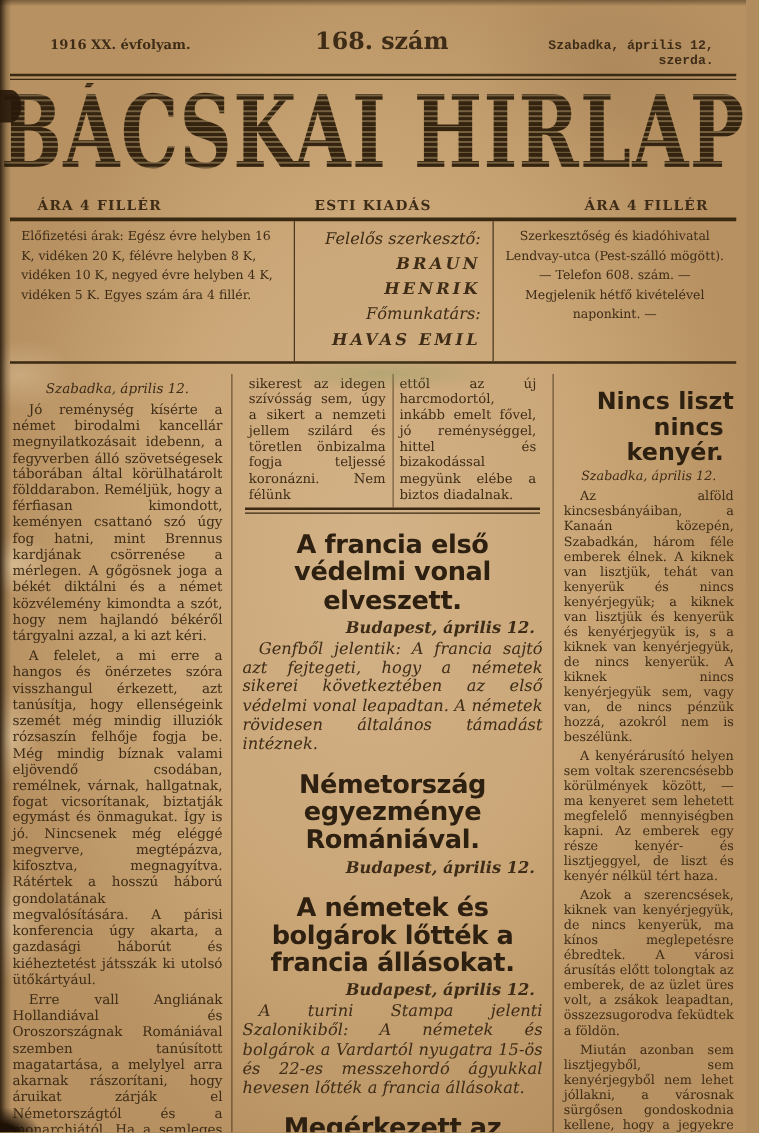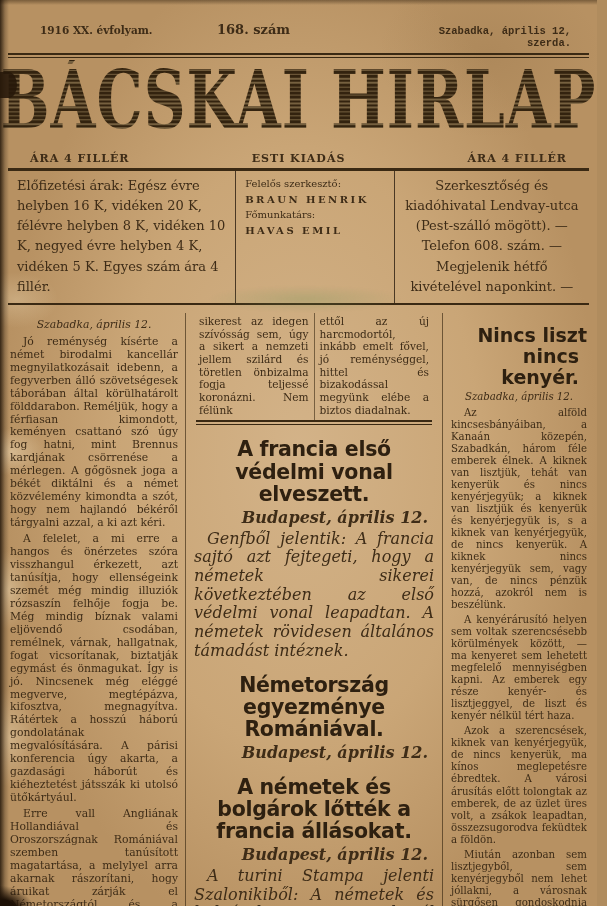--- a/index.html
+++ b/index.html
@@ -25,43 +25,43 @@
   .corner-bl{position:absolute;left:0;bottom:-6px;width:34px;height:26px;
     background:radial-gradient(ellipse at bottom left,#1d1106 35%,transparent 72%);z-index:6;}
   .ghost-green{position:absolute;left:210px;top:286px;width:190px;height:26px;
     background:radial-gradient(ellipse, rgba(116,148,88,.28), transparent 72%);
     filter:blur(1px);z-index:1;}
 
   
   .topline{display:flex;align-items:baseline;padding:22px 26px 2px 40px;
     font-weight:bold;font-size:10.5px;}
   .topline .cell{flex:1;}
-  .topline .c{text-align:left;font-size:13px;}
+  .topline .c{text-align:center;font-size:19px;}
   .topline .r{text-align:right;font-family:Liberation Mono, monospace;}
   .rule2{margin:2px 8px 0;border-top:2.5px solid #3a2913;border-bottom:1px solid #3a2913;height:2px;}
   .masthead{height:92px;display:flex;align-items:flex-start;justify-content:center;margin-top:2px;}
   .masthead .title{
     font-family:"DejaVu Serif","Liberation Serif",serif;font-weight:bold;
     font-size:58px;line-height:1;letter-spacing:1px;white-space:nowrap;
     transform:scaleY(1.38);transform-origin:center top;color:#3a2a14;
     text-shadow:1px 1px 0 rgba(90,68,40,.5);
   }
   @supports ((-webkit-background-clip:text) or (background-clip:text)){
     .masthead .title{
       background-image:repeating-linear-gradient(0deg,#33230f 0px,#33230f 2px,#75603f 2px,#75603f 3px);
       -webkit-background-clip:text;background-clip:text;color:transparent;text-shadow:none;
     }
   }
   .pricerow{display:flex;justify-content:space-between;align-items:baseline;
     padding:0 30px;font-weight:bold;font-size:11px;letter-spacing:1px;margin-top:0px;}
   .infobox{display:flex;margin:3px 8px 0;border-top:3px solid #3a2913;border-bottom:2px solid #3a2913;}
-  .infobox .cell{padding:5px 9px 6px;font-size:13px;line-height:1.55;}
+  .infobox .cell{padding:5px 9px 6px;font-size:10px;line-height:1.55;}
   .infobox .c1{flex:0 0 36%;}
   .infobox .c2{flex:0 0 24%;border-left:1px solid #4a3824;border-right:1px solid #4a3824;
-    text-align:left;font-size:10px;}
+    text-align:right;font-size:13px;font-style:italic;}
   .infobox .c2 .nm{font-weight:bold;letter-spacing:2.5px;}
   .infobox .c3{flex:1;text-align:center;}
 
   
   .columns{display:flex;margin:8px 8px 0;height:702px;overflow:hidden;}
   .col{overflow:hidden;}
   .col1{flex:0 0 168px;padding:4px 7px 0 2px;}
   .col2{flex:0 0 240px;padding:0 8px;border-left:1px solid rgba(58,41,19,.65);border-right:1px solid rgba(58,41,19,.65);}
   .col3{flex:1;padding:4px 2px 0 8px;}
 
@@ -73,21 +73,21 @@
   .dateline-r{font-style:italic;font-weight:bold;text-align:right;font-size:10.2px;margin:0 6px 2px 0;text-indent:0;}
 
   .cont{display:flex;font-size:10.6px;line-height:1.2;}
   .cont .half{flex:1;padding:2px 5px 4px;text-align:justify;}
   .cont .half + .half{border-left:1px solid rgba(58,41,19,.6);}
   .cont-rule{border-top:2px solid #3a2913;border-bottom:1px solid #3a2913;height:2px;margin:0 2px;}
 
   .headline{font-family:"DejaVu Sans","Liberation Sans",sans-serif;font-weight:bold;
     text-align:center;font-size:20.5px;line-height:1.08;color:#2e2010;
     margin:13px 0 4px;letter-spacing:-0.3px;}
-  .col2 p{font-size:16px;line-height:1.17;font-style:italic;}
+  .col2 p{font-size:13px;line-height:1.17;font-style:italic;}
   .col3 p{font-size:10.2px;line-height:1.18;}
   .headline-sm{font-family:"DejaVu Sans","Liberation Sans",sans-serif;font-weight:bold;
     font-size:19px;line-height:1.1;color:#2e2010;margin:8px 0 3px;}
   .hl-stagger .l1{text-align:right;padding-left:4px;}
   .hl-stagger .l2{text-align:right;padding-right:8px;}
   .headline-c{text-align:center;font-size:21px;margin:9px 0 4px;}
   .rule2s{border-top:2px solid #3a2913;border-bottom:1px solid #3a2913;height:2px;margin:8px 0 2px;}
 </style>
 </head>
 <body>

